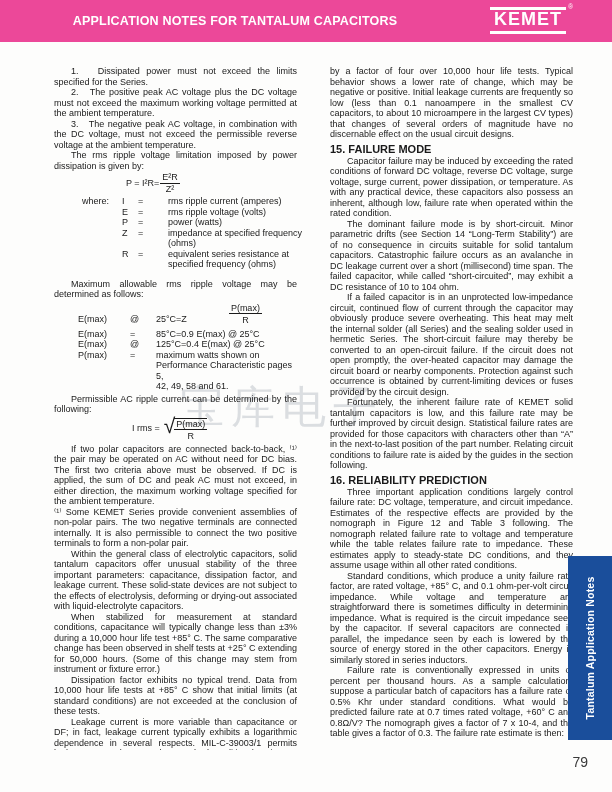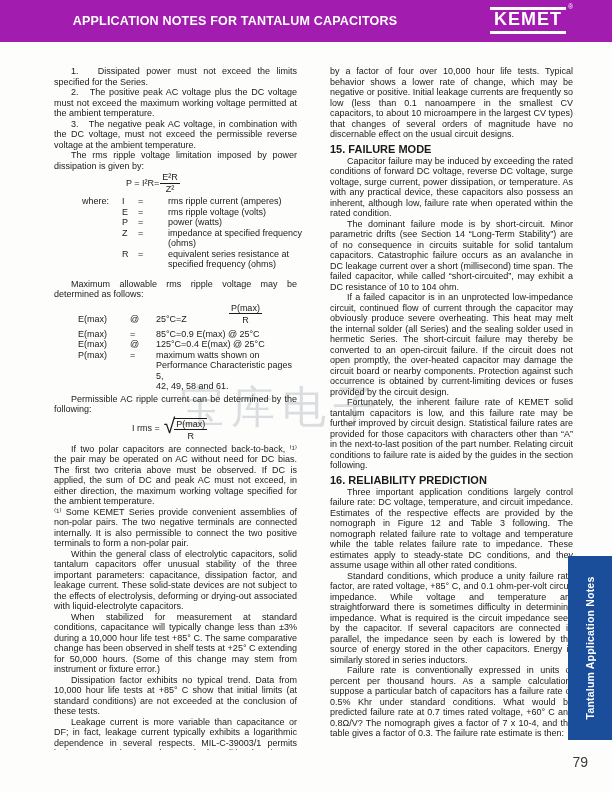--- a/index.html
+++ b/index.html
@@ -1,20 +1,20 @@
 <!DOCTYPE html>
 <html><head>
 <meta charset="utf-8">
 <style>
   html,body{margin:0;padding:0;background:#e8e8e8;}
   .page{position:relative;width:612px;height:792px;background:#fdfdfc;margin:0 auto;
         font-family:"Liberation Sans","DejaVu Sans",sans-serif;color:#1a1a1a;overflow:hidden;}
 
   
-  .topbar{position:absolute;left:0;top:0;width:612px;height:42px;background:#a21caf;}
+  .topbar{position:absolute;left:0;top:0;width:612px;height:42px;background:#ec4899;}
   .topbar .title{position:absolute;left:40px;top:0;width:390px;height:42px;display:flex;
         align-items:center;justify-content:center;color:#fff;font-weight:bold;
         font-size:12.5px;letter-spacing:.2px;white-space:nowrap;}
   .logo{position:absolute;right:46px;top:7px;color:#fff;}
   .logo .logo-text{display:inline-block;border-top:3px solid #fff;border-bottom:3px solid #fff;
         padding:0 4px 1px 4px;font-weight:bold;font-size:18px;letter-spacing:1px;line-height:1.1;}
   .logo .reg{position:absolute;right:-7px;top:-4px;font-size:6.5px;}
 
   
   .watermark{position:absolute;left:180px;top:362px;font-size:44px;letter-spacing:7px;

